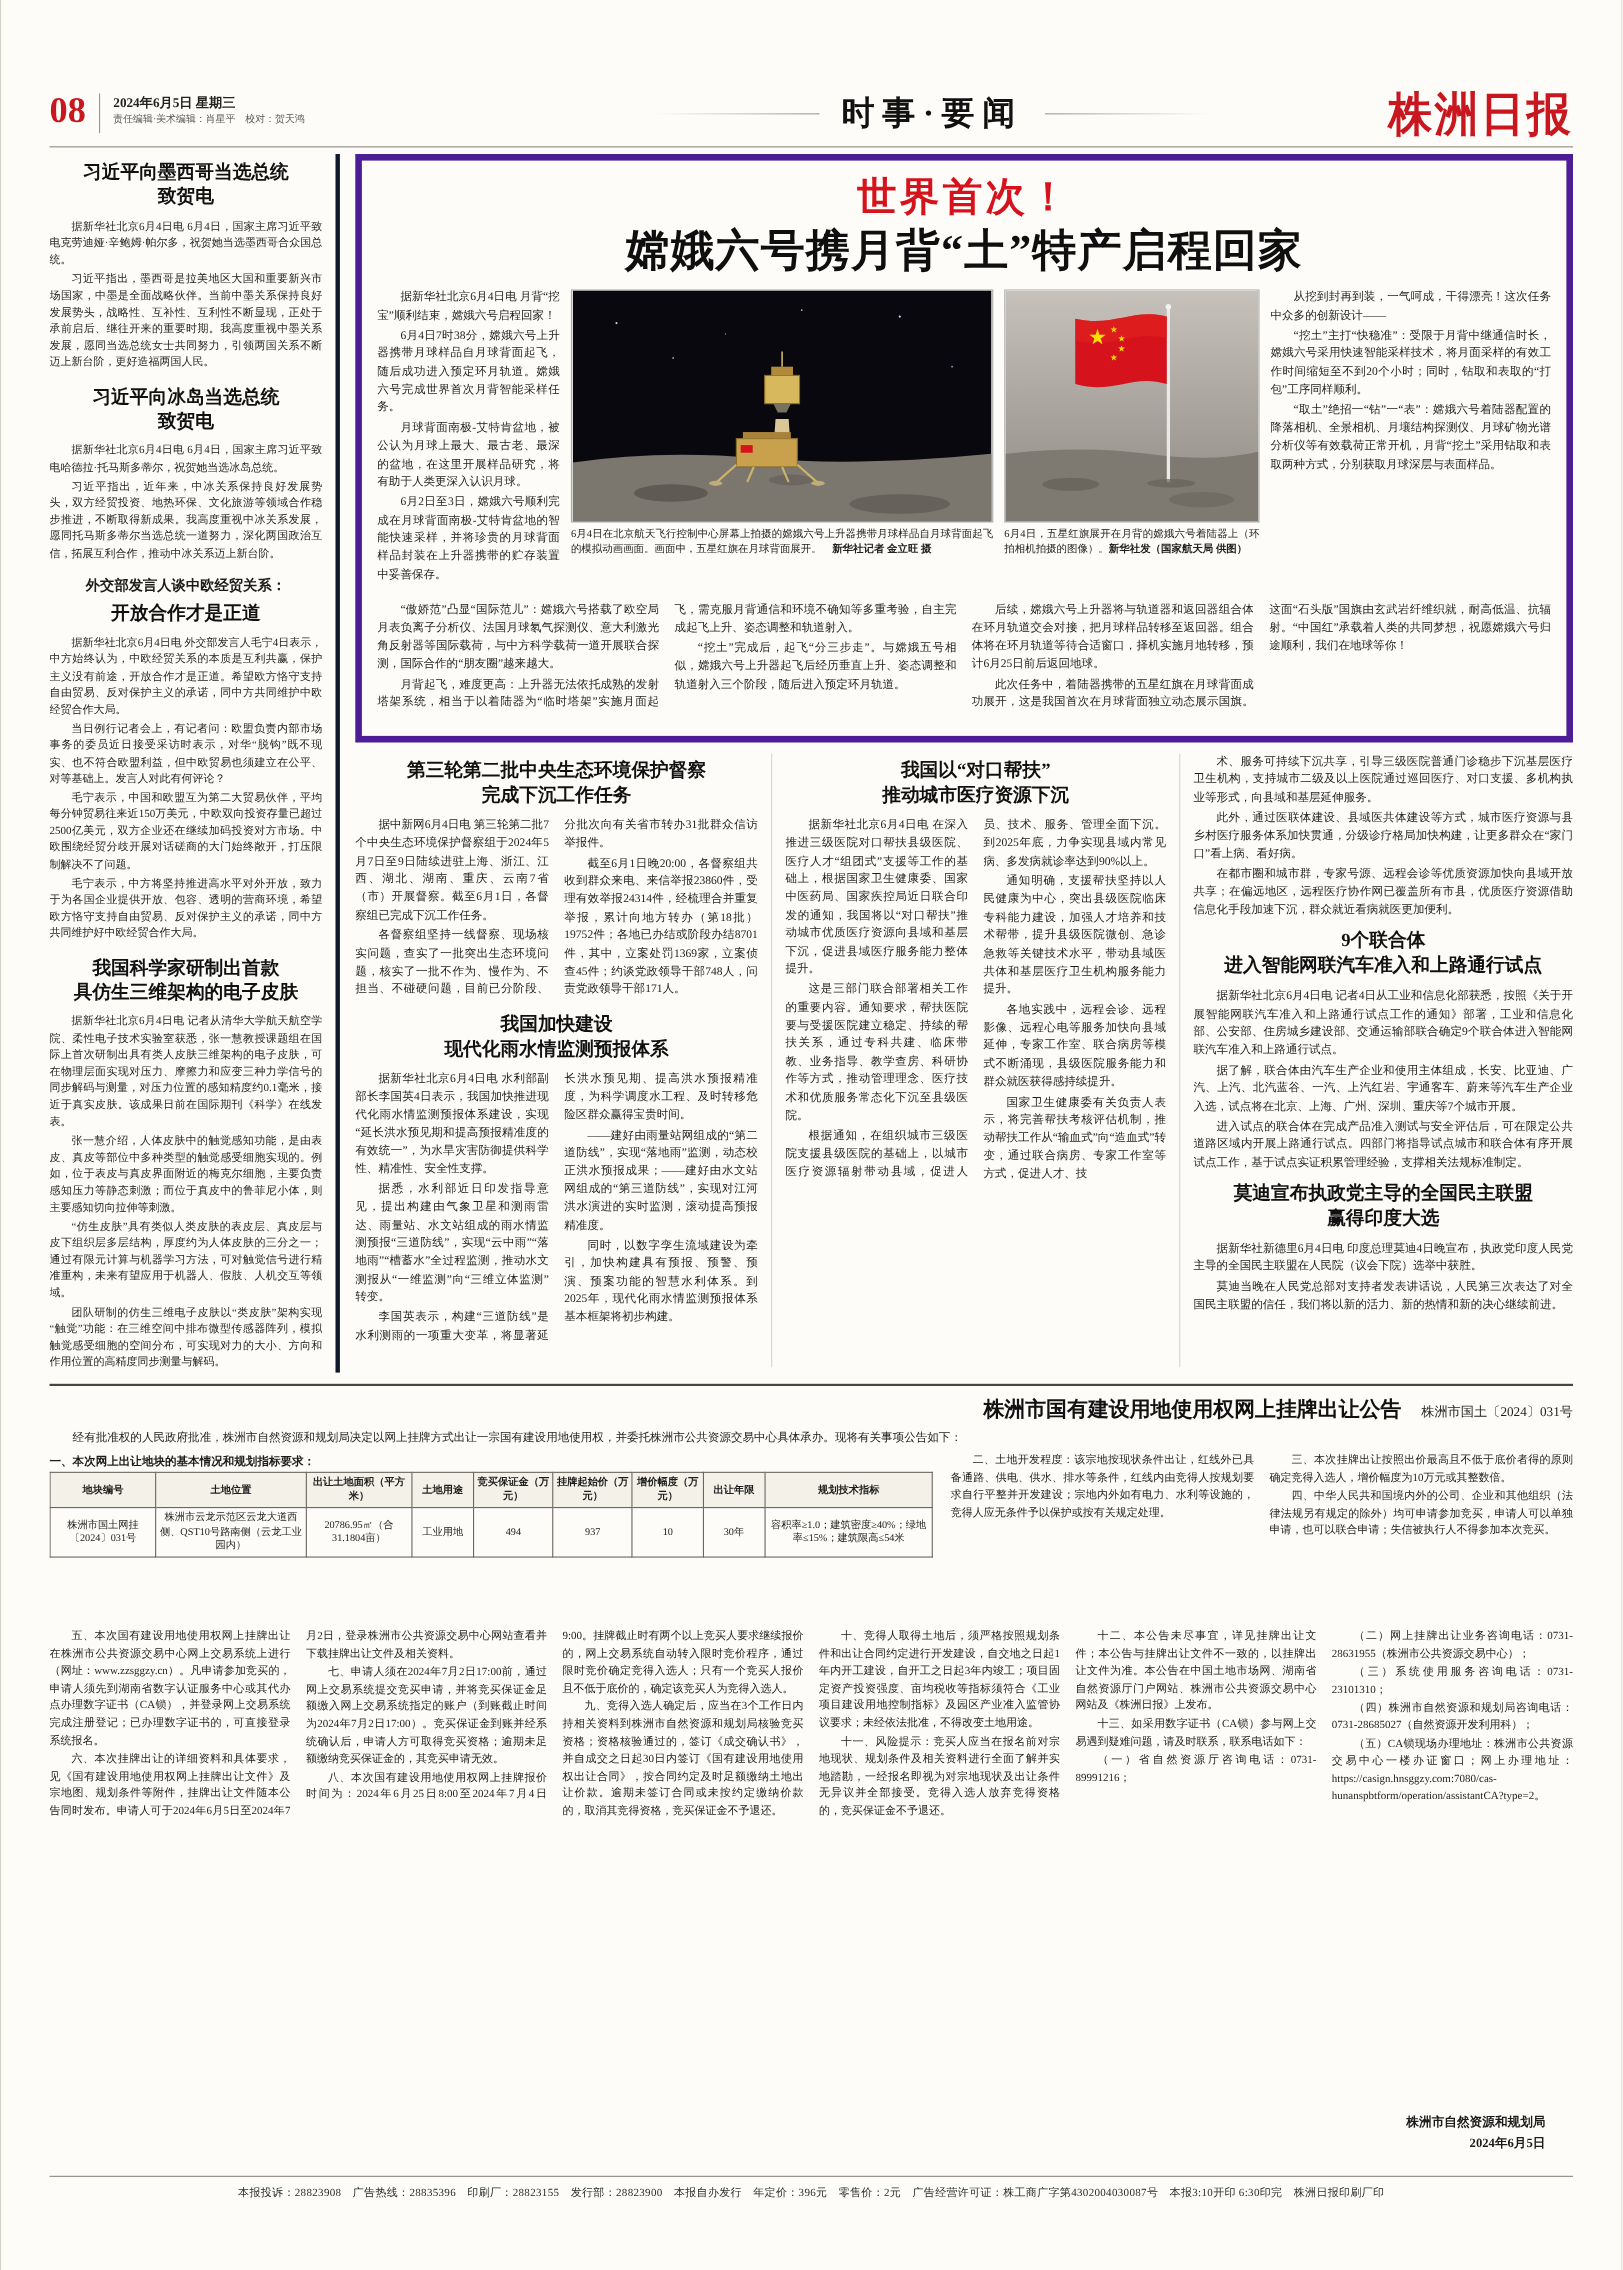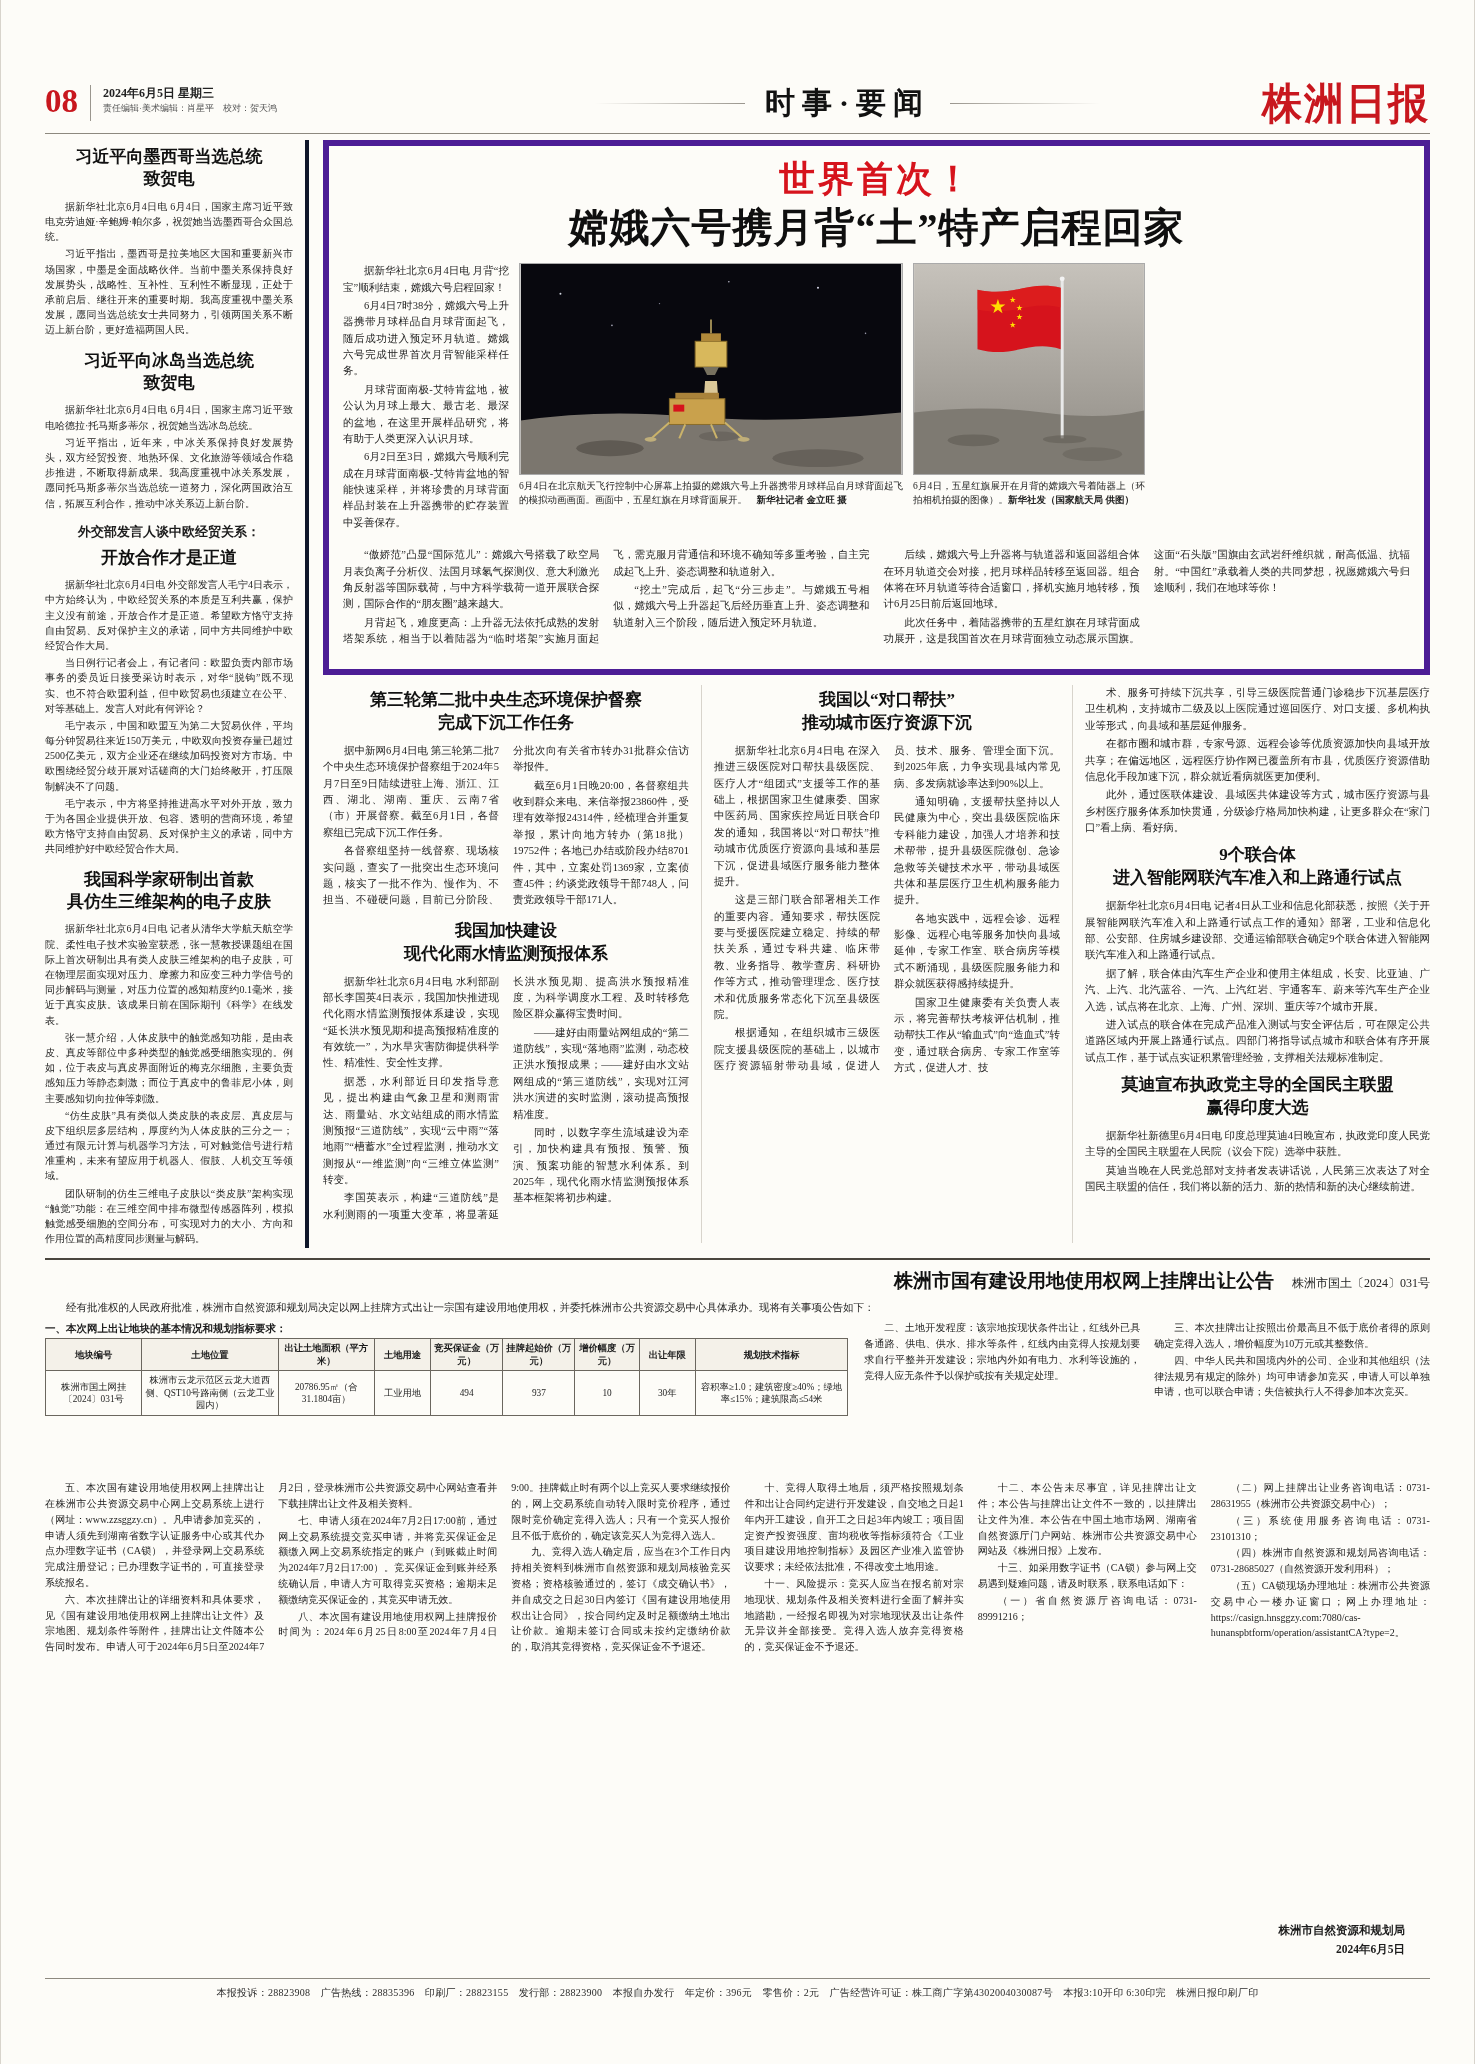--- a/index.html
+++ b/index.html
@@ -209,20 +209,25 @@
               <path d="M148,24 C116,16 100,34 64,26 L64,46 C100,54 116,36 148,44 Z" fill="#e2251f" opacity="0.55"></path>
               <text x="76" y="48" font-size="17" fill="#ffde00">★</text>
               <text x="96" y="38" font-size="7" fill="#ffde00">★</text>
               <text x="103" y="46" font-size="7" fill="#ffde00">★</text>
               <text x="103" y="56" font-size="7" fill="#ffde00">★</text>
               <text x="96" y="64" font-size="7" fill="#ffde00">★</text>
               <ellipse cx="152" cy="177" rx="22" ry="4" fill="#66625a" opacity="0.7"></ellipse>
             </svg>
             <figcaption><span>6月4日，五星红旗展开在月背的嫦娥六号着陆器上（环拍相机拍摄的图像）。</span><b>新华社发（国家航天局 供图）</b></figcaption>
           </figure>
+          <div class="hero-colR body">
+              <p>从挖到封再到装，一气呵成，干得漂亮！这次任务中众多的创新设计——</p>
+              <p>“挖土”主打“快稳准”：受限于月背中继通信时长，嫦娥六号采用快速智能采样技术，将月面采样的有效工作时间缩短至不到20个小时；同时，钻取和表取的“打包”工序同样顺利。</p>
+              <p>“取土”绝招一“钻”一“表”：嫦娥六号着陆器配置的降落相机、全景相机、月壤结构探测仪、月球矿物光谱分析仪等有效载荷正常开机，月背“挖土”采用钻取和表取两种方式，分别获取月球深层与表面样品。</p>
+            </div>
         </div>
         <div class="hero-bottom body">
             <p>“傲娇范”凸显“国际范儿”：嫦娥六号搭载了欧空局月表负离子分析仪、法国月球氡气探测仪、意大利激光角反射器等国际载荷，与中方科学载荷一道开展联合探测，国际合作的“朋友圈”越来越大。</p>
             <p>月背起飞，难度更高：上升器无法依托成熟的发射塔架系统，相当于以着陆器为“临时塔架”实施月面起飞，需克服月背通信和环境不确知等多重考验，自主完成起飞上升、姿态调整和轨道射入。</p>
             <p>“挖土”完成后，起飞“分三步走”。与嫦娥五号相似，嫦娥六号上升器起飞后经历垂直上升、姿态调整和轨道射入三个阶段，随后进入预定环月轨道。</p>
             <p>后续，嫦娥六号上升器将与轨道器和返回器组合体在环月轨道交会对接，把月球样品转移至返回器。组合体将在环月轨道等待合适窗口，择机实施月地转移，预计6月25日前后返回地球。</p>
             <p>此次任务中，着陆器携带的五星红旗在月球背面成功展开，这是我国首次在月球背面独立动态展示国旗。这面“石头版”国旗由玄武岩纤维织就，耐高低温、抗辐射。“中国红”承载着人类的共同梦想，祝愿嫦娥六号归途顺利，我们在地球等你！</p>
           </div>
       </section>
 
@@ -256,22 +261,22 @@
                 <p>根据通知，在组织城市三级医院支援县级医院的基础上，以城市医疗资源辐射带动县域，促进人员、技术、服务、管理全面下沉。到2025年底，力争实现县域内常见病、多发病就诊率达到90%以上。</p>
                 <p>通知明确，支援帮扶坚持以人民健康为中心，突出县级医院临床专科能力建设，加强人才培养和技术帮带，提升县级医院微创、急诊急救等关键技术水平，带动县域医共体和基层医疗卫生机构服务能力提升。</p>
                 <p>各地实践中，远程会诊、远程影像、远程心电等服务加快向县域延伸，专家工作室、联合病房等模式不断涌现，县级医院服务能力和群众就医获得感持续提升。</p>
                 <p>国家卫生健康委有关负责人表示，将完善帮扶考核评估机制，推动帮扶工作从“输血式”向“造血式”转变，通过联合病房、专家工作室等方式，促进人才、技</p>
               </div>
           </article>
         </div>
         <div class="mblock mb-c">
           <div class="body">
               <p>术、服务可持续下沉共享，引导三级医院普通门诊稳步下沉基层医疗卫生机构，支持城市二级及以上医院通过巡回医疗、对口支援、多机构执业等形式，向县域和基层延伸服务。</p>
+              <p>此外，通过医联体建设、县域医共体建设等方式，城市医疗资源与县乡村医疗服务体系加快贯通，分级诊疗格局加快构建，让更多群众在“家门口”看上病、看好病。</p>
               <p>在都市圈和城市群，专家号源、远程会诊等优质资源加快向县域开放共享；在偏远地区，远程医疗协作网已覆盖所有市县，优质医疗资源借助信息化手段加速下沉，群众就近看病就医更加便利。</p>
-              <p>此外，通过医联体建设、县域医共体建设等方式，城市医疗资源与县乡村医疗服务体系加快贯通，分级诊疗格局加快构建，让更多群众在“家门口”看上病、看好病。</p>
             </div>
           <article style="margin-top:8px;">
             <h2 class="m-title"><span>9个联合体</span><br><span>进入智能网联汽车准入和上路通行试点</span></h2>
             <div class="body">
                 <p>据新华社北京6月4日电 记者4日从工业和信息化部获悉，按照《关于开展智能网联汽车准入和上路通行试点工作的通知》部署，工业和信息化部、公安部、住房城乡建设部、交通运输部联合确定9个联合体进入智能网联汽车准入和上路通行试点。</p>
                 <p>据了解，联合体由汽车生产企业和使用主体组成，长安、比亚迪、广汽、上汽、北汽蓝谷、一汽、上汽红岩、宇通客车、蔚来等汽车生产企业入选，试点将在北京、上海、广州、深圳、重庆等7个城市开展。</p>
                 <p>进入试点的联合体在完成产品准入测试与安全评估后，可在限定公共道路区域内开展上路通行试点。四部门将指导试点城市和联合体有序开展试点工作，基于试点实证积累管理经验，支撑相关法规标准制定。</p>
               </div>
           </article>
           <article style="margin-top:8px;">

